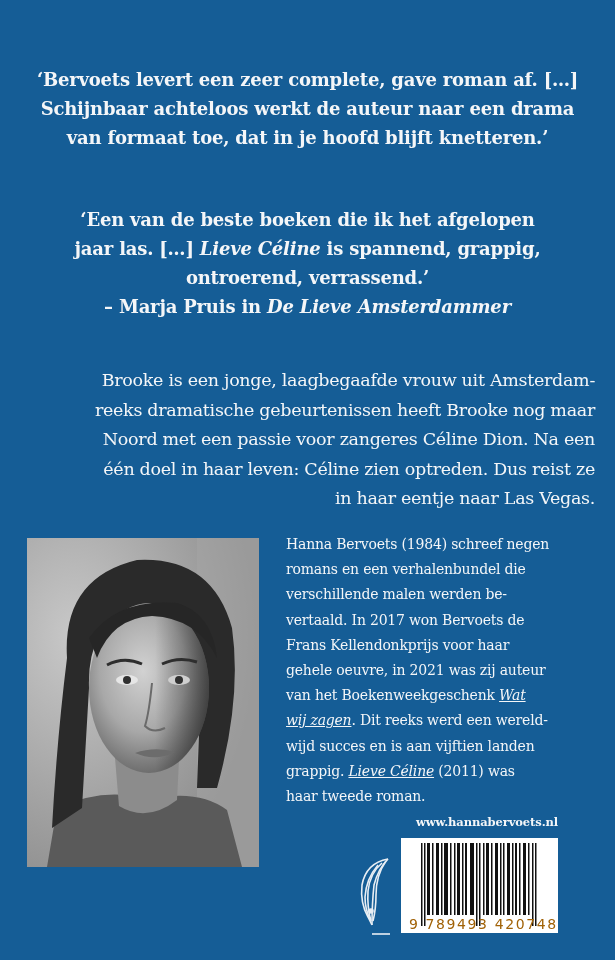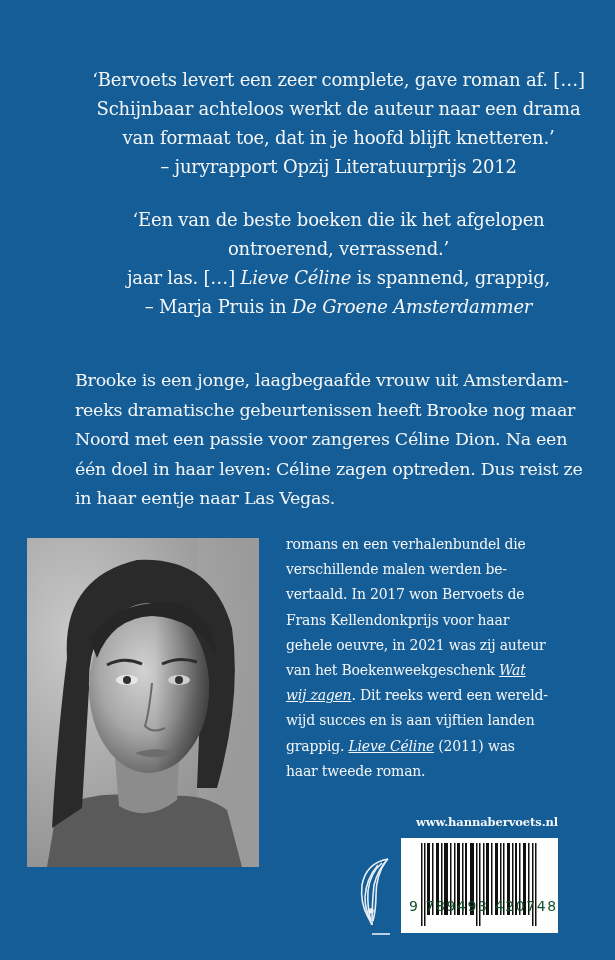--- a/index.html
+++ b/index.html
@@ -8,40 +8,39 @@
       background: #155d96;
       color: #f4f6f8;
       font-family: "DejaVu Serif", "Liberation Serif", serif;
       position: relative;
     }
     .quote {
       position: absolute;
       left: 30px;
       width: 555px;
       text-align: center;
-      font-weight: normal;
+      font-weight: bold;
       font-size: 18px;
       line-height: 29px;
       letter-spacing: -0.2px;
-      margin-left: 31px;
     }
     #quote1 { top: 65px; }
     #quote2 { top: 205px; }
     .quote .line { display: block; white-space: nowrap; }
     .quote em { font-style: italic; }
     .blurb {
       position: absolute;
       left: 75px;
       top: 366px;
       width: 520px;
       font-size: 17.5px;
       line-height: 29.5px;
       letter-spacing: -0.3px;
     }
-    .blurb .line { display: block; white-space: nowrap; }
+    .blurb .line { display: block; white-space: nowrap; text-align: right; }
     .photo {
       position: absolute;
       left: 27px;
       top: 538px;
       width: 232px;
       height: 329px;
       overflow: hidden;
       background: linear-gradient(90deg, #9a9a9a 0%, #b4b4b4 40%, #a0a0a0 100%);
     }
     .bio {
@@ -77,52 +76,51 @@
       left: 401px;
       top: 838px;
       width: 157px;
       height: 95px;
       background: #ffffff;
     }
     .barcode svg { position: absolute; left: 0; top: 0; }
     .barcode-digits {
       position: absolute;
       left: 8px;
-      top: 60px;
+      top: 78px;
       font-family: "DejaVu Sans", "Liberation Sans", sans-serif;
       font-size: 14px;
-      color: #14532d;
+      color: #a16207;
       letter-spacing: 1.6px;
       white-space: nowrap;
     }
   </style>
 </head>
 <body>
 
 <div>
 
   <div class="quote" id="quote1">
     <span class="line">‘Bervoets levert een zeer complete, gave roman af. […]</span>
     <span class="line">Schijnbaar achteloos werkt de auteur naar een drama</span>
     <span class="line">van formaat toe, dat in je hoofd blijft knetteren.’</span>
-    <span class="line">– juryrapport Opzij Literatuurprijs 2012</span>
   </div>
 
   <div class="quote" id="quote2">
     <span class="line">‘Een van de beste boeken die ik het afgelopen</span>
+    <span class="line"><span>jaar las. […] </span><em>Lieve Céline</em><span> is spannend, grappig,</span></span>
     <span class="line">ontroerend, verrassend.’</span>
-    <span class="line"><span>jaar las. […] </span><em>Lieve Céline</em><span> is spannend, grappig,</span></span>
-    <span class="line"><span>– Marja Pruis in </span><em>De Groene Amsterdammer</em></span>
+    <span class="line"><span>– Marja Pruis in </span><em>De Lieve Amsterdammer</em></span>
   </div>
 
   <div class="blurb">
     <span class="line">Brooke is een jonge, laagbegaafde vrouw uit Amsterdam-</span>
     <span class="line">reeks dramatische gebeurtenissen heeft Brooke nog maar</span>
     <span class="line">Noord met een passie voor zangeres Céline Dion. Na een</span>
-    <span class="line">één doel in haar leven: Céline zagen optreden. Dus reist ze</span>
+    <span class="line">één doel in haar leven: Céline zien optreden. Dus reist ze</span>
     <span class="line">in haar eentje naar Las Vegas.</span>
   </div>
 
   <div class="photo" aria-label="Black-and-white portrait of the author">
     <svg width="232" height="329" viewBox="0 0 232 329">
       <defs>
         <radialGradient id="bgGlow" cx="0.2" cy="0.3" r="0.8">
           <stop offset="0" stop-color="#c8c8c8"></stop>
           <stop offset="1" stop-color="#8e8e8e"></stop>
         </radialGradient>
@@ -159,20 +157,21 @@
       <ellipse cx="152" cy="142" rx="11" ry="5" fill="#cfcfcf"></ellipse>
       <circle cx="152" cy="142" r="4" fill="#303030"></circle>
 
       <path d="M125 145 Q122 175 118 188 Q126 196 138 190" stroke="#6a6a6a" stroke-width="2" fill="none"></path>
 
       <path d="M108 215 Q128 208 148 214 Q128 224 108 215 Z" fill="#6c6c6c"></path>
     </svg>
   </div>
 
   <div class="bio">
+    <span class="line">Hanna Bervoets (1984) schreef negen</span>
     <span class="line">romans en een verhalenbundel die</span>
     <span class="line">verschillende malen werden be-</span>
     <span class="line">vertaald. In 2017 won Bervoets de</span>
     <span class="line">Frans Kellendonkprijs voor haar</span>
     <span class="line">gehele oeuvre, in 2021 was zij auteur</span>
     <span class="line"><span>van het Boekenweekgeschenk </span><em>Wat</em></span>
     <span class="line"><em>wij zagen</em><span>. Dit reeks werd een wereld-</span></span>
     <span class="line">wijd succes en is aan vijftien landen</span>
     <span class="line"><span>grappig. </span><em>Lieve Céline</em><span> (2011) was</span></span>
     <span class="line">haar tweede roman.</span>

